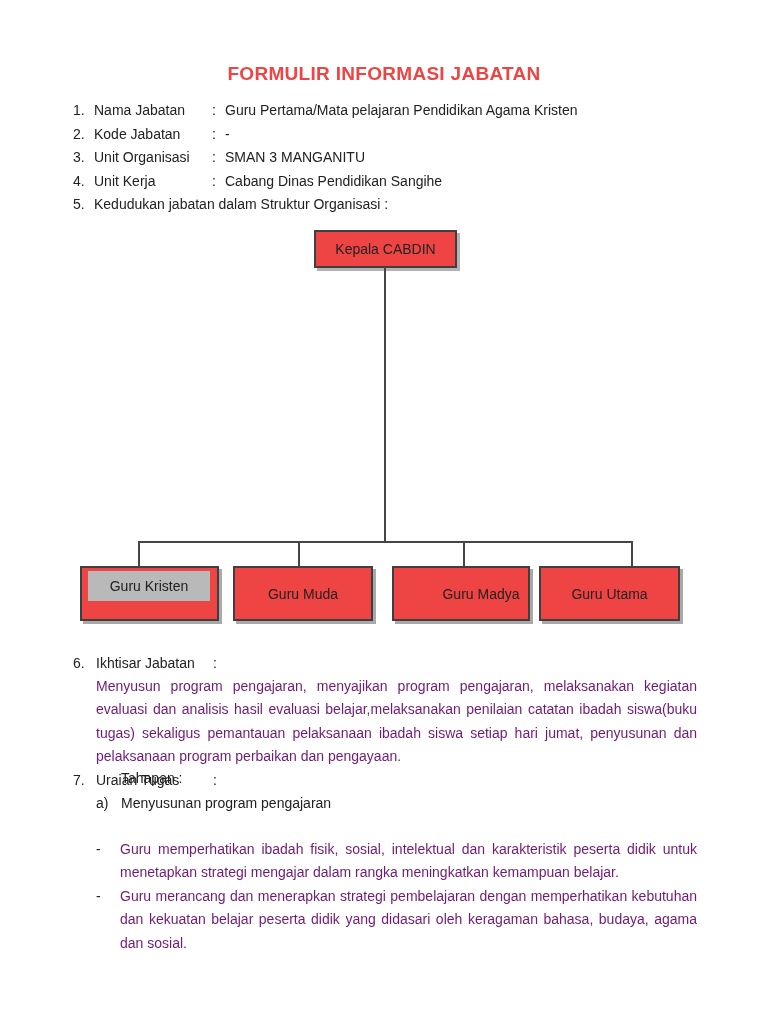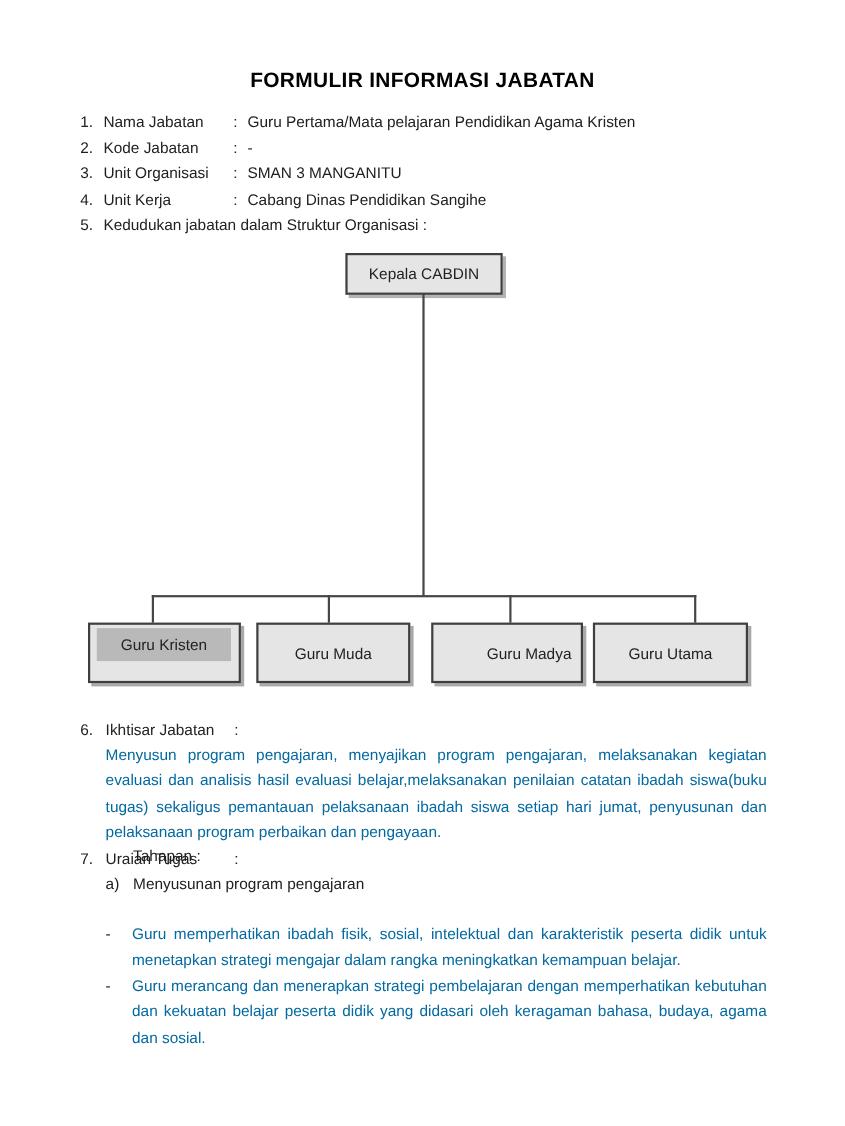--- a/index.html
+++ b/index.html
@@ -9,42 +9,42 @@
     color: #212121;
     -webkit-font-smoothing: antialiased;
   }
   .page { position: relative; width: 768px; height: 1024px; background: #ffffff; overflow: hidden; }
 
   
   .doc-title {
     position: absolute; top: 63px; left: 0; width: 768px;
     margin: 0; text-align: center;
     font-size: 19px; font-weight: bold; letter-spacing: 0.3px;
-    color: #000000;
+    color: #ef4444;
   }
 
   
   .fields { position: absolute; top: 99px; left: 73px; width: 640px; }
   .frow { position: relative; height: 23.5px; font-size: 14px; line-height: 23.5px; white-space: nowrap; }
   .fnum   { position: absolute; left: 0; }
   .flabel { position: absolute; left: 21px; }
   .fcolon { position: absolute; left: 139px; }
   .fvalue { position: absolute; left: 152px; }
 
   
   .chart { position: absolute; left: 0; top: 0; width: 768px; height: 650px; }
   .cline { position: absolute; background: #454545; }
   .v-root { left: 384px; top: 267px; width: 1.5px; height: 275px; }
   .h-main { left: 138px; top: 541px; width: 494.5px; height: 1.5px; }
   .v-drop { top: 541px; width: 1.5px; height: 26px; }
   .d1 { left: 138px; } .d2 { left: 298px; } .d3 { left: 463px; } .d4 { left: 631px; }
 
   .obox {
     position: absolute; box-sizing: border-box;
-    background: #e5e5e5; border: 2px solid #3f3f3f;
+    background: #ef4444; border: 2px solid #3f3f3f;
     font-size: 14px; color: #222222;
     display: flex; align-items: center; justify-content: center;
     box-shadow: 3px 3px 0 #a9a9a9;
   }
   .root-box { left: 314px; top: 230px; width: 143px; height: 38px; box-shadow: 3px 3px 0 #b3b3b3; }
   .b1 { left: 80px;  top: 566px; width: 139px; height: 55px; }
   .b2 { left: 233px; top: 566px; width: 140px; height: 55px; }
   .b3 { left: 392px; top: 566px; width: 138px; height: 55px; padding-left: 40px; }
   .b4 { left: 539px; top: 566px; width: 141px; height: 55px; }
   .hl {
@@ -55,21 +55,21 @@
   
   .shead { position: absolute; height: 23.4px; font-size: 14px; line-height: 23.4px; white-space: nowrap; }
   .shead .snum { position: absolute; left: 0; }
   .shead .slabel { position: absolute; left: 23px; }
   .shead .scolon { position: absolute; left: 140px; }
   .sec6-head { top: 652px; left: 73px; width: 640px; }
   .sec7-head { top: 769px; left: 73px; width: 640px; }
 
   .para {
     margin: 0; font-size: 14px; line-height: 23.4px;
-    text-align: justify; color: #0369a1;
+    text-align: justify; color: #701a75;
   }
   .sec6-body { position: absolute; top: 675px; left: 96px; width: 601px; }
 
   .item-a { position: absolute; top: 792px; left: 96px; width: 601px; height: 23.4px; font-size: 14px; line-height: 23.4px; white-space: nowrap; }
   .item-a .amark { position: absolute; left: 0; }
   .item-a .atext { position: absolute; left: 25px; }
   .tahapan { position: absolute; top: 767px; left: 121px; font-size: 14px; line-height: 23.4px; white-space: nowrap; }
 
   .bullet { position: absolute; left: 96px; width: 601px; }
   .bullet1 { top: 838px; }

